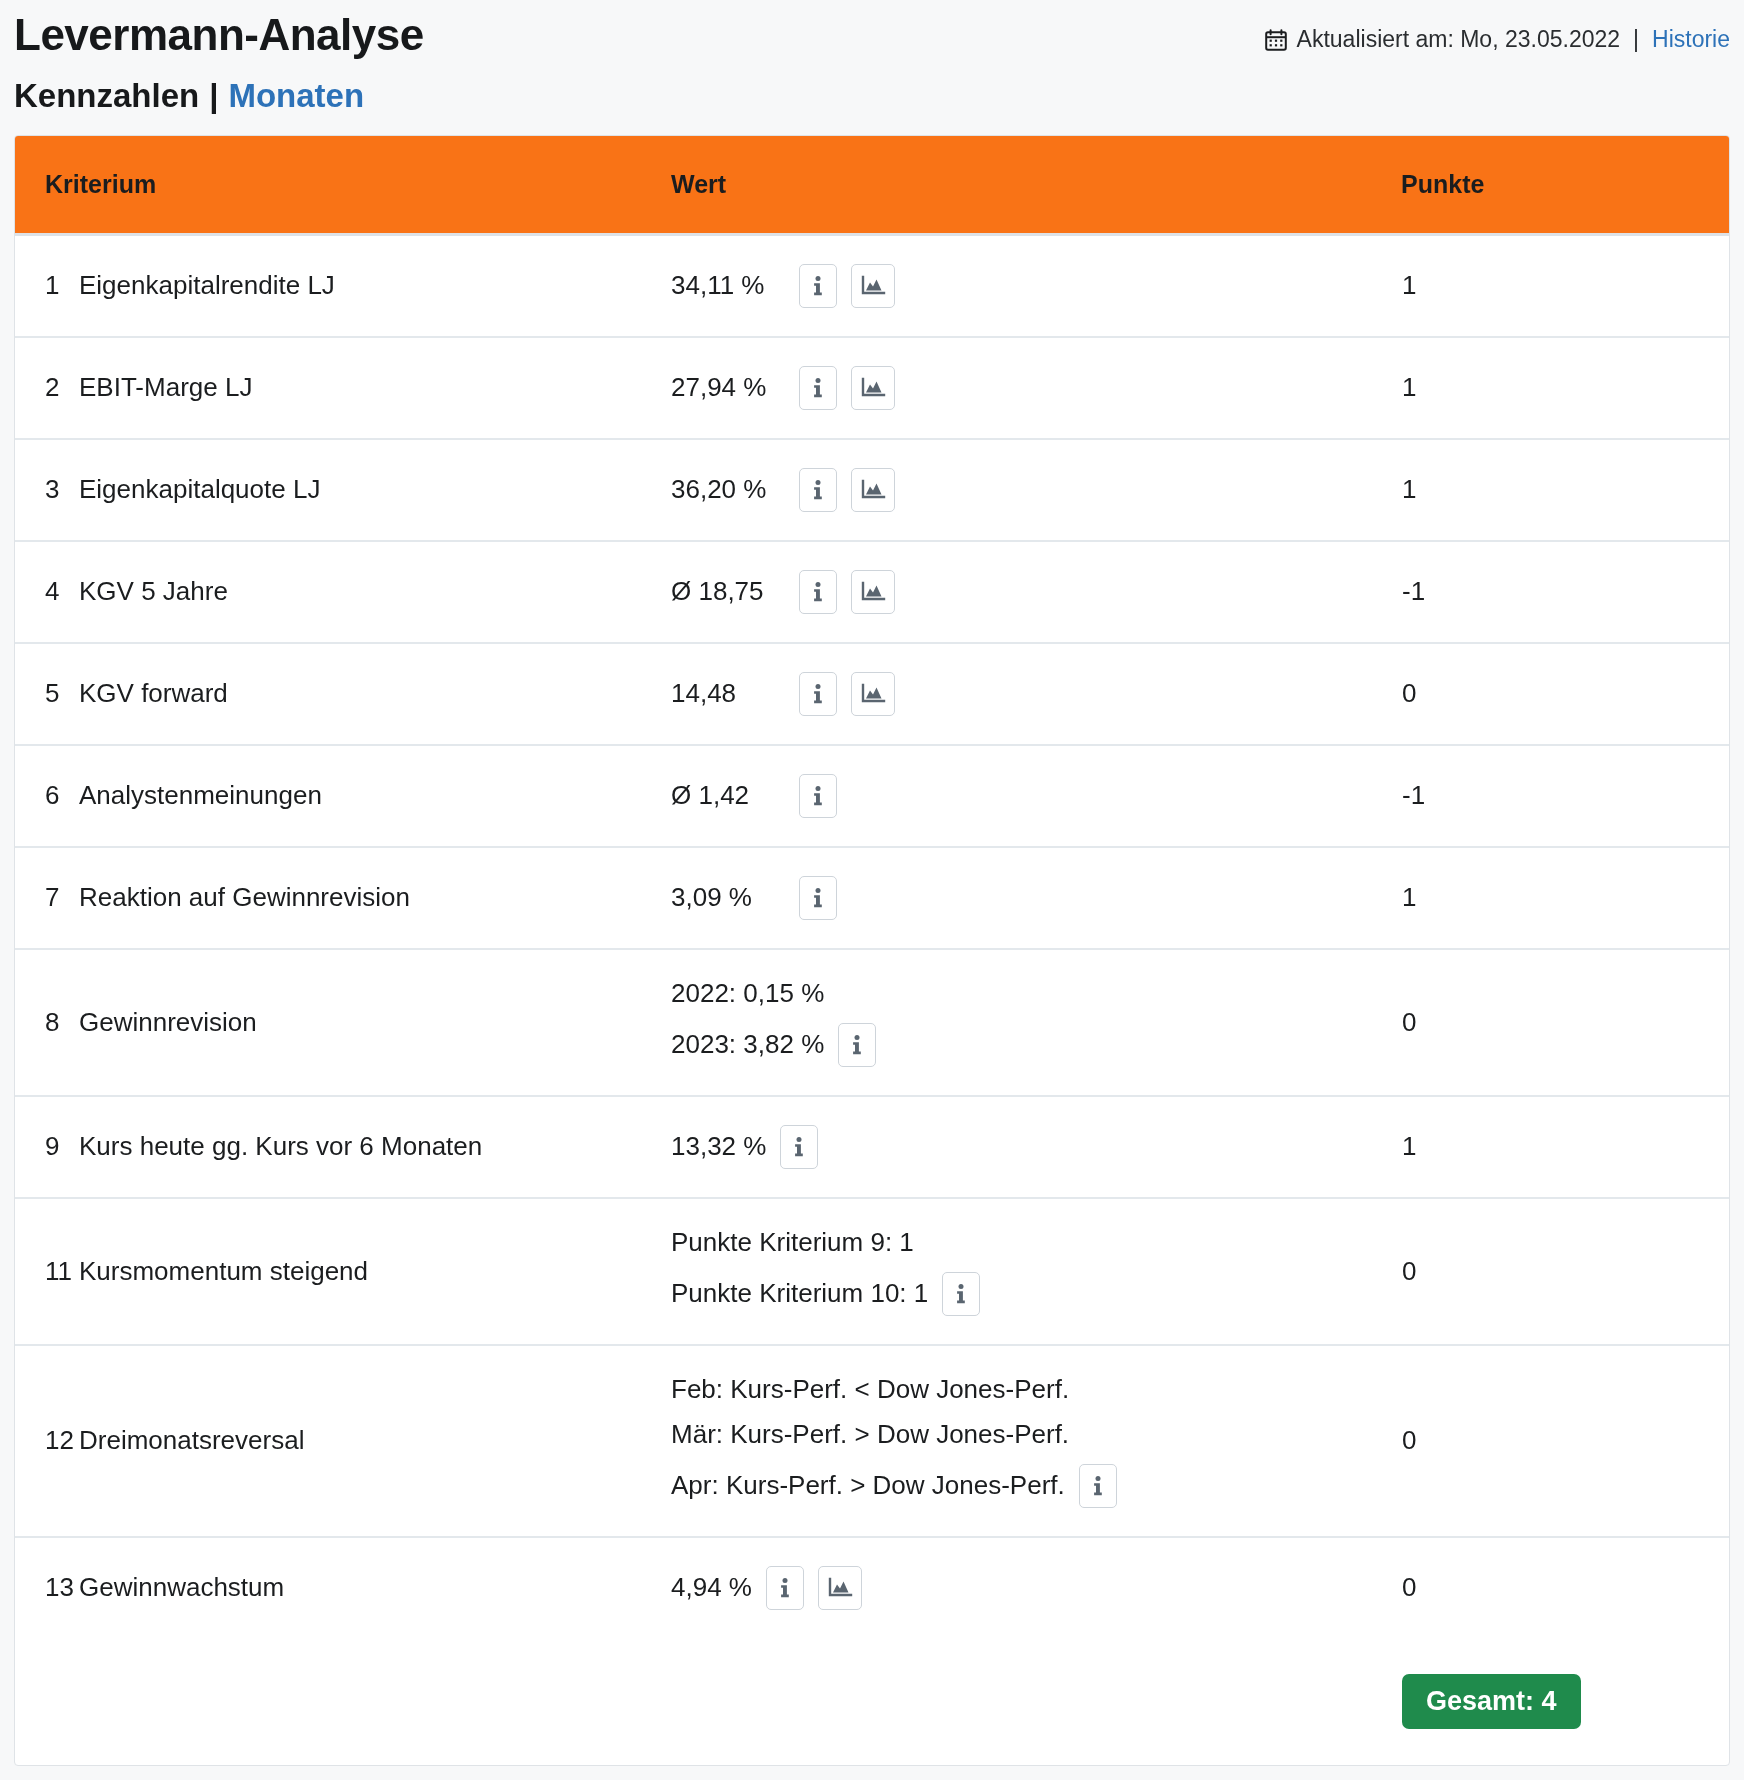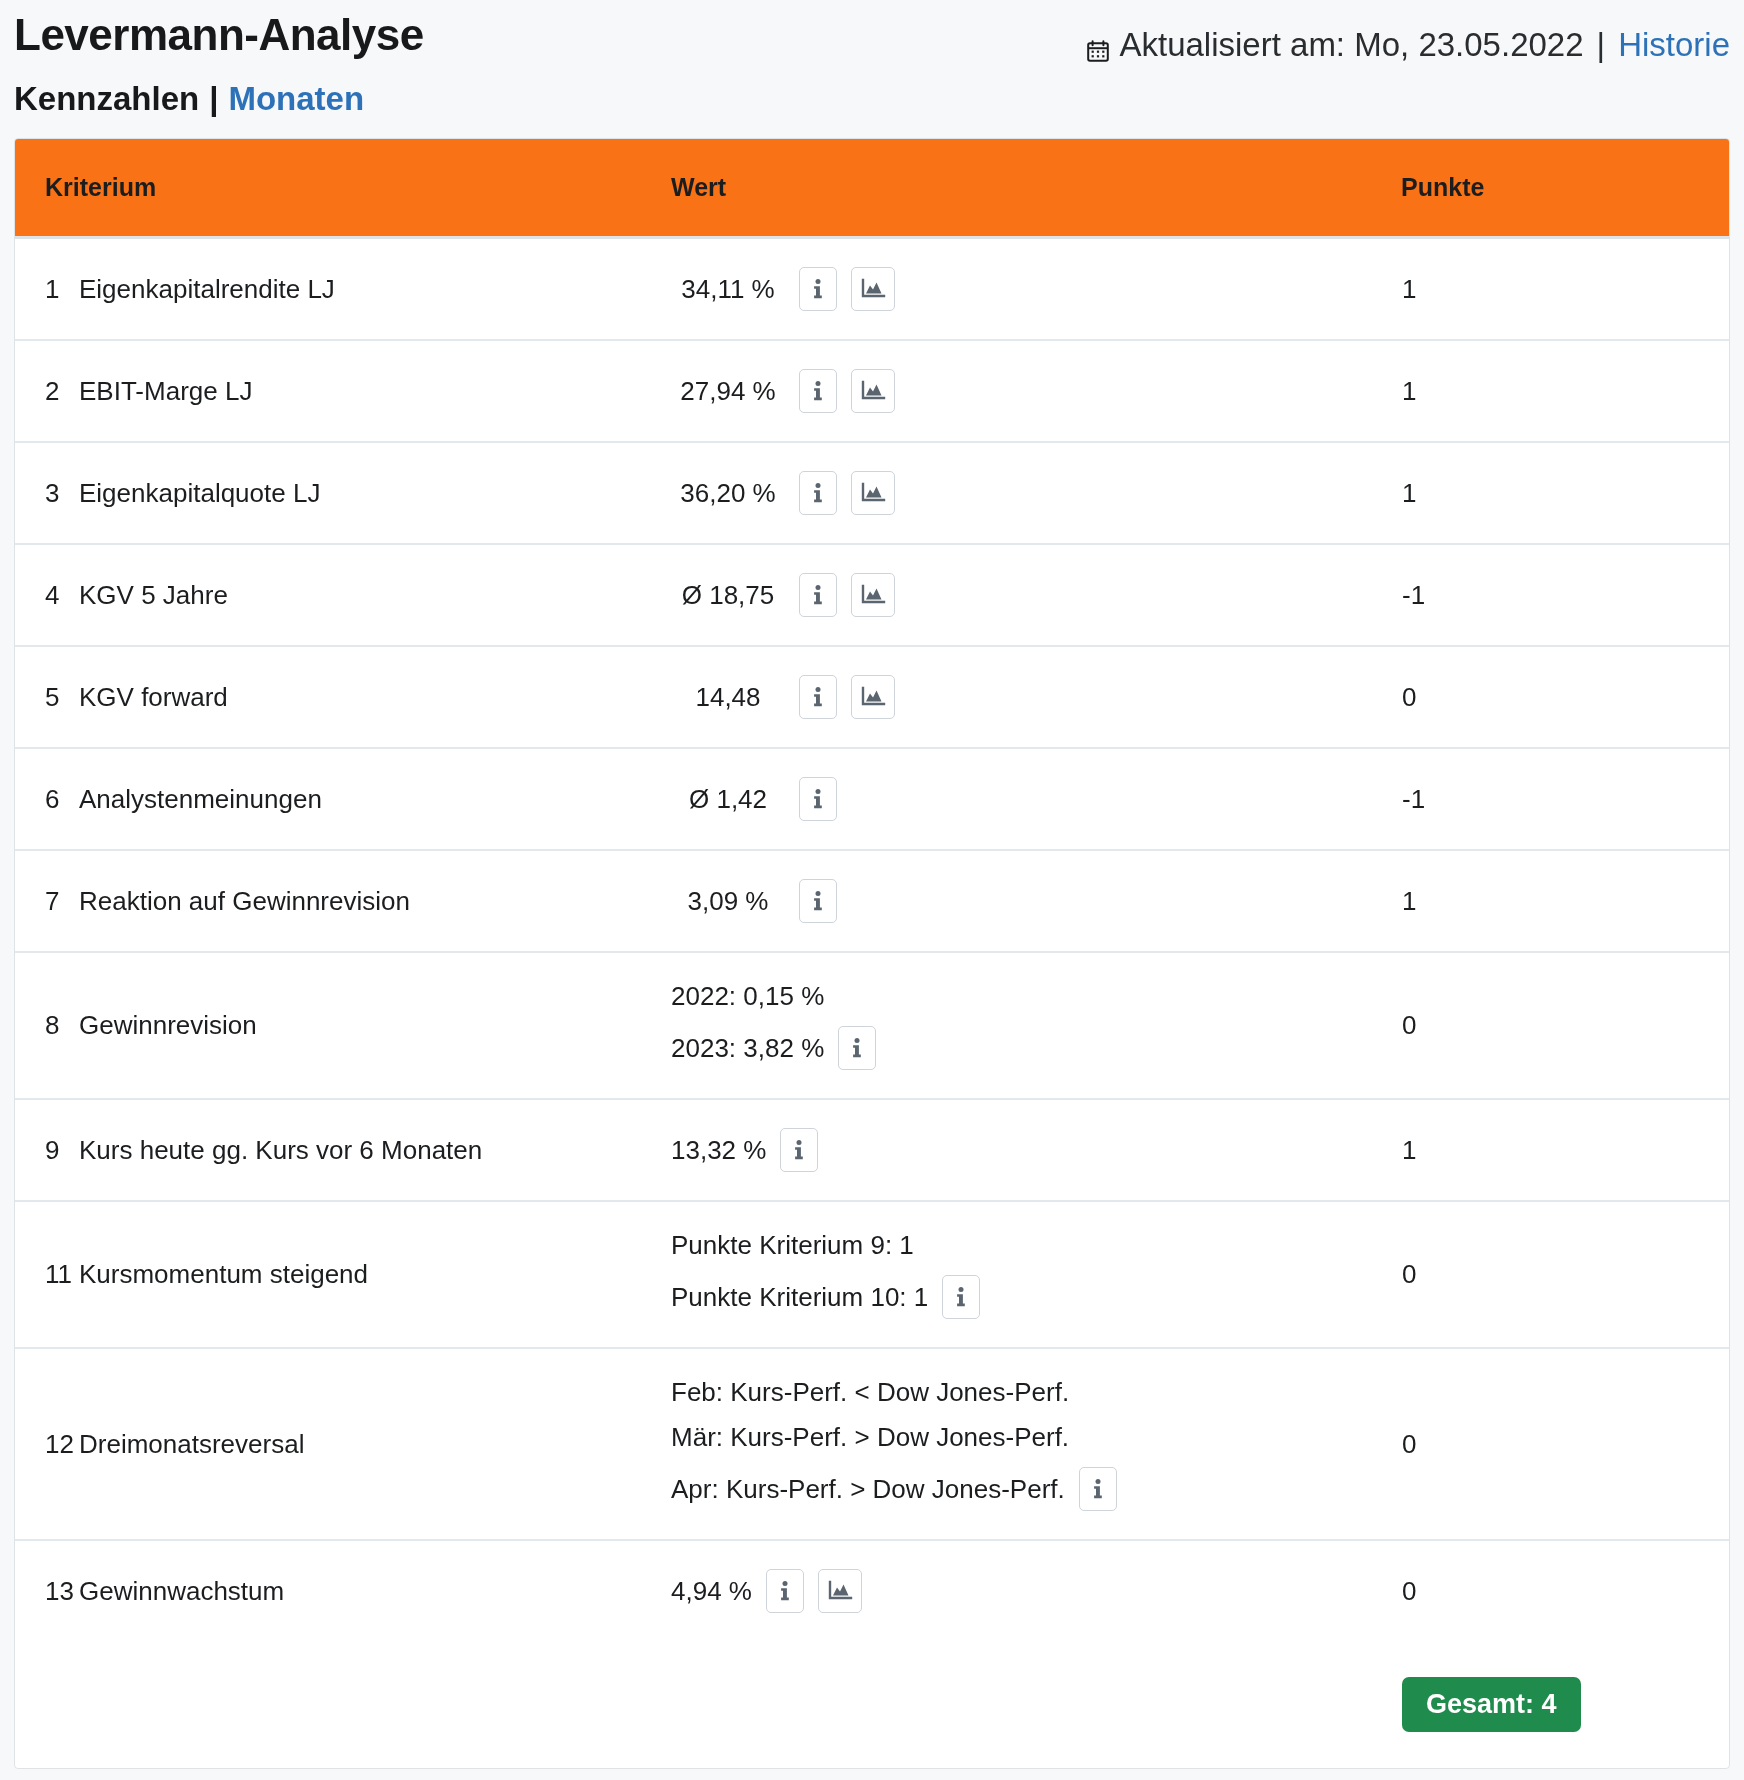--- a/index.html
+++ b/index.html
@@ -30,21 +30,21 @@
     font-weight: bold;
     letter-spacing: -0.5px;
     line-height: 1.15;
     margin: 0;
     color: #17191b;
   }
   .updated {
     display: flex;
     align-items: center;
     gap: 9px;
-    font-size: 33px;
+    font-size: 23px;
     color: #2a2d30;
     padding-top: 16px;
     white-space: nowrap;
   }
   .cal-icon { display: inline-block; width: 24px; height: 24px; }
   .updated-sep { color: #2a2d30; margin: 0 4px; }
   .hist-link {
     color: #2d72b8;
     text-decoration: none;
   }
@@ -123,21 +123,21 @@
   .val-line {
     display: flex;
     align-items: center;
     gap: 14px;
     white-space: nowrap;
   }
   .val-num { white-space: nowrap; }
   .val-num.ralign {
     display: inline-block;
     min-width: 114px;
-    text-align: center;
+    text-align: left;
   }
 
   
   .ibtn {
     display: inline-flex;
     align-items: center;
     justify-content: center;
     width: 38px;
     height: 44px;
     border: 1px solid #ced4da;

